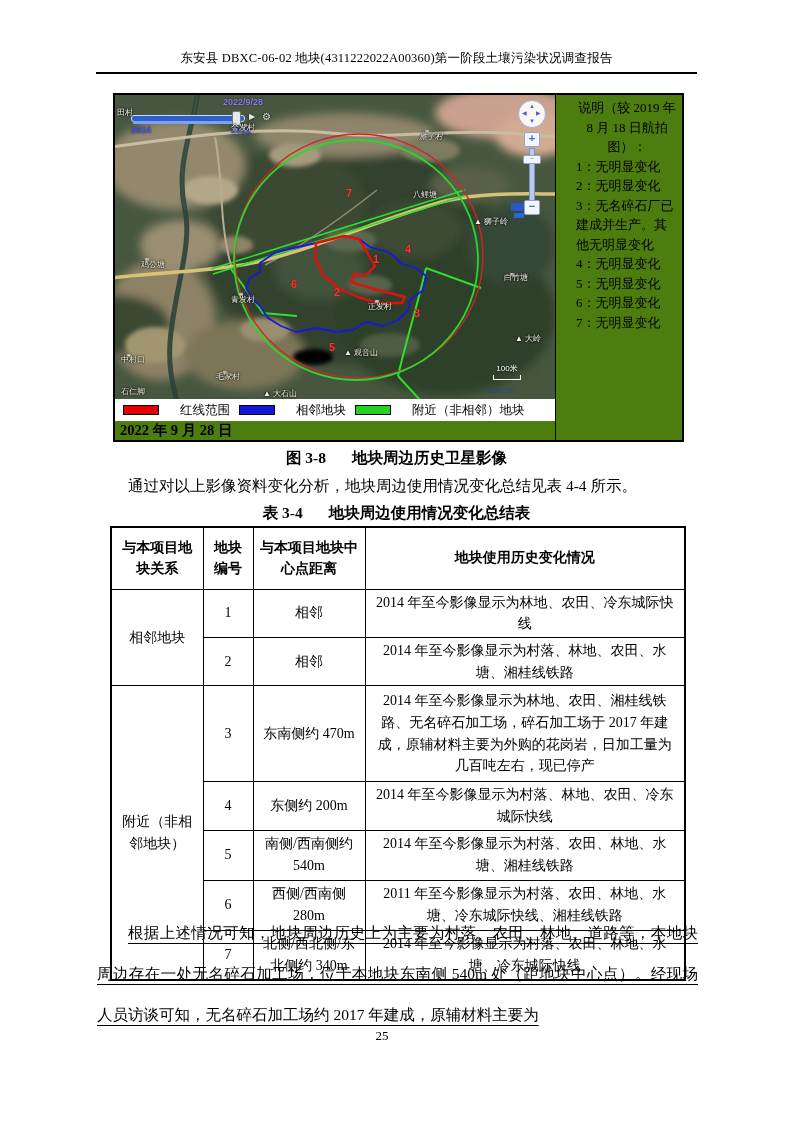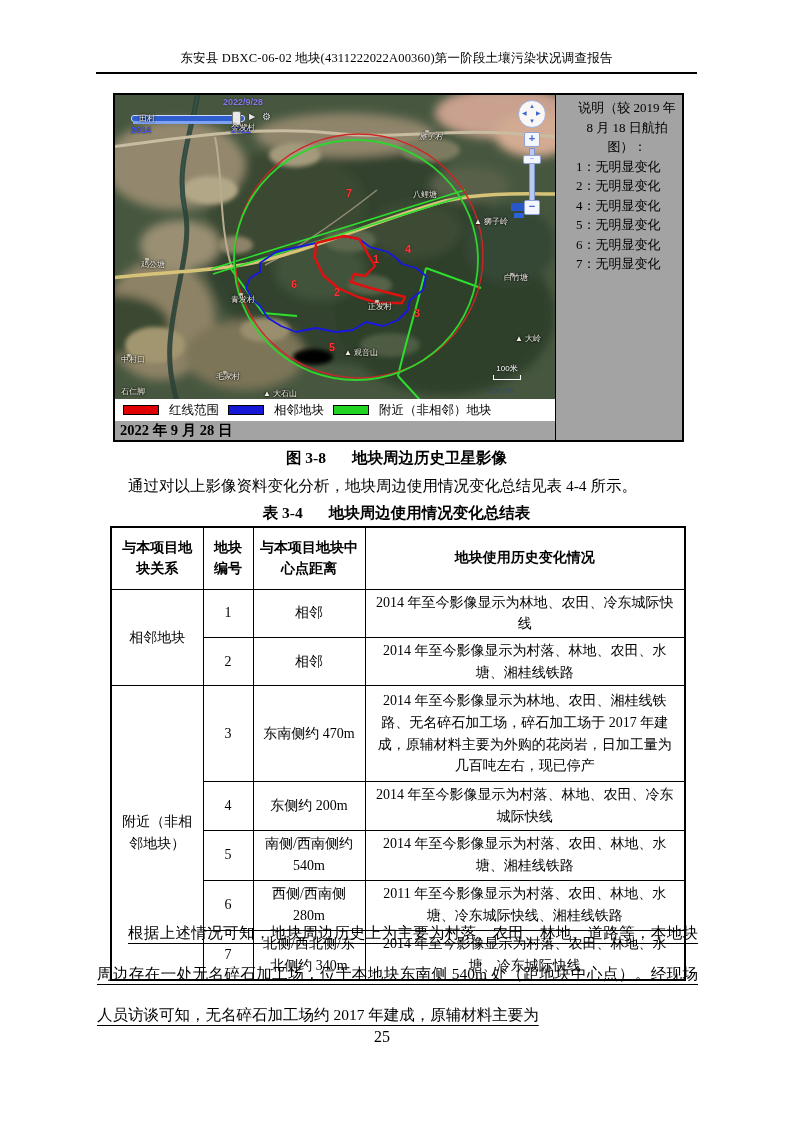--- a/index.html
+++ b/index.html
@@ -6,21 +6,21 @@
   .page{position:relative;width:793px;height:1122px;background:#ffffff;margin:0 auto;
         font-family:"Liberation Serif","DejaVu Serif",serif;color:#000;overflow:hidden;}
 
   
   .doc-header{position:absolute;left:96px;top:50px;width:601px;text-align:center;
               font-size:12.5px;letter-spacing:.2px;}
   .header-rule{position:absolute;left:96px;top:72px;width:601px;height:2px;background:#000;}
 
   
   .figure-box{position:absolute;left:113px;top:93px;width:571px;height:349px;
-              border:2px solid #000;box-sizing:border-box;display:flex;background:#a3a3a3;}
+              border:2px solid #000;box-sizing:border-box;display:flex;background:#4d7c0f;}
   .fig-left{width:440px;display:flex;flex-direction:column;}
   .map-wrap{position:relative;width:440px;height:305px;background:#47573f;overflow:hidden;}
   .map-wrap svg{position:absolute;left:0;top:0;}
   .map-label{position:absolute;color:#f2f0e6;font-size:8px;line-height:1;white-space:nowrap;
              text-shadow:0 0 2px #000,0 0 2px #000;transform:translate(-50%,-50%);font-family:"Liberation Sans",sans-serif;}
   .map-num{position:absolute;color:#ff3434;font-size:11px;font-weight:bold;line-height:1;
            transform:translate(-50%,-50%);font-family:"Liberation Sans",sans-serif;text-shadow:0 0 1px #5c0000;}
   .map-date{position:absolute;left:108px;top:2px;color:#8678e8;font-size:9px;font-weight:bold;
             font-family:"Liberation Sans",sans-serif;text-shadow:0 0 2px #222;}
   .timeline{position:absolute;left:16px;top:16px;width:150px;height:26px;}
@@ -46,21 +46,21 @@
   .zoom-handle{position:absolute;left:5px;top:55px;width:16px;height:7px;background:#f4f6ff;
                border:1px solid #8fa3d8;border-radius:2px;color:#3c68d0;font-size:8px;line-height:5px;text-align:center;}
   .scalebar{position:absolute;left:372px;top:268px;width:40px;color:#fff;font-size:8px;
             text-shadow:0 0 2px #000;font-family:"Liberation Sans",sans-serif;text-align:center;}
   .scalebar .bar{margin-top:1px;height:4px;border-left:1.5px solid #fff;border-right:1.5px solid #fff;
                  border-bottom:1.5px solid #fff;width:26px;margin-left:6px;}
   .map-coords{position:absolute;left:372px;top:292px;color:#2a3f8f;opacity:.85;font-size:7px;
               font-family:"Liberation Sans",sans-serif;}
 
   .fig-legend-row{height:22px;display:flex;align-items:center;gap:9px;padding-left:8px;background:#fff;}
-  .legend-item{display:flex;align-items:center;gap:10px;}
+  .legend-item{display:flex;align-items:center;gap:21px;}
   .legend-item .swatch{width:36px;height:10px;border:1.5px solid #000;box-sizing:border-box;}
   .legend-item .swatch-label{font-size:12.5px;}
   .fig-date-row{flex:1;display:flex;align-items:center;padding-left:5px;font-weight:bold;font-size:14.5px;}
 
   .fig-right{flex:1;border-left:1px solid #000;padding:3px 4px 0 20px;font-size:13px;line-height:1.5;}
   .note-title{text-align:center;}
   .note-item{text-align:left;}
 
   
   .fig-caption{position:absolute;left:96px;top:448px;width:601px;text-align:center;
@@ -77,21 +77,21 @@
                  vertical-align:middle;line-height:1.55;}
   .summary-table{border:2px solid #000;}
   .summary-table th{font-weight:bold;font-size:14px;}
   .col-rel{width:92px;} .col-no{width:50px;} .col-dist{width:112px;}
   .summary-table td.c-hist{padding:2px 8px;}
 
   .para-2{position:absolute;left:97px;top:912px;width:601px;font-size:15.5px;line-height:41px;
           text-align:justify;text-indent:2em;}
   .para-2 .ul{text-decoration:underline;text-underline-offset:5px;text-decoration-thickness:1px;}
 
-  .page-number{position:absolute;left:0;top:1028px;width:764px;text-align:center;font-size:16px;}
+  .page-number{position:absolute;left:0;top:1028px;width:764px;text-align:center;font-size:13px;}
 </style>
 </head>
 <body>
 
 <div class="page">
 
   <div class="doc-header">东安县 DBXC-06-02 地块(4311222022A00360)第一阶段土壤污染状况调查报告</div>
   <div class="header-rule"></div>
 
   <div class="figure-box">
@@ -221,21 +221,21 @@
         <div id="map-overlays">
             <span class="map-num" style="left: 261px; top: 164px;">1</span>
             <span class="map-num" style="left: 222px; top: 197px;">2</span>
             <span class="map-num" style="left: 302px; top: 218px;">3</span>
             <span class="map-num" style="left: 293px; top: 154px;">4</span>
             <span class="map-num" style="left: 217px; top: 252px;">5</span>
             <span class="map-num" style="left: 179px; top: 189px;">6</span>
             <span class="map-num" style="left: 234px; top: 98px;">7</span>
             <span class="map-label" style="left: 128px; top: 33px;">金发村</span>
             <span class="map-label" style="left: 316px; top: 42px; font-style: italic;">雁子村</span>
-            <span class="map-label" style="left: 10px; top: 24px; margin-left: 22px;">田村</span>
+            <span class="map-label" style="left: 10px; top: 18px;">田村</span>
             <span class="map-label" style="left: 310px; top: 100px;">八鲤塘</span>
             <span class="map-label" style="left: 376px; top: 127px;">▲ 狮子岭</span>
             <span class="map-label" style="left: 401px; top: 183px;">白竹塘</span>
             <span class="map-label" style="left: 413px; top: 244px;">▲ 大岭</span>
             <span class="map-label" style="left: 38px; top: 170px;">鸡公塘</span>
             <span class="map-label" style="left: 128px; top: 205px;">青发村</span>
             <span class="map-label" style="left: 265px; top: 212px;">正发村</span>
             <span class="map-label" style="left: 246px; top: 258px;">▲ 观音山</span>
             <span class="map-label" style="left: 18px; top: 265px;">中村口</span>
             <span class="map-label" style="left: 113px; top: 282px;">毛家村</span>
@@ -261,20 +261,21 @@
         </div>
 
       <div class="fig-date-row">2022 年 9 月 28 日</div>
     </div>
 
     <div class="fig-right">
       <div class="note-title">说明（较 2019 年 8 月 18 日航拍图）：</div>
       <div id="note-items">
           <div class="note-item">1：无明显变化</div>
           <div class="note-item">2：无明显变化</div>
+          <div class="note-item">3：无名碎石厂已建成并生产。其他无明显变化</div>
           <div class="note-item">4：无明显变化</div>
           <div class="note-item">5：无明显变化</div>
           <div class="note-item">6：无明显变化</div>
           <div class="note-item">7：无明显变化</div>
         </div>
     </div>
   </div>
 
   <div class="fig-caption">
     <span>图 3-8</span><span class="cap-gap"></span><span>地块周边历史卫星影像</span>

